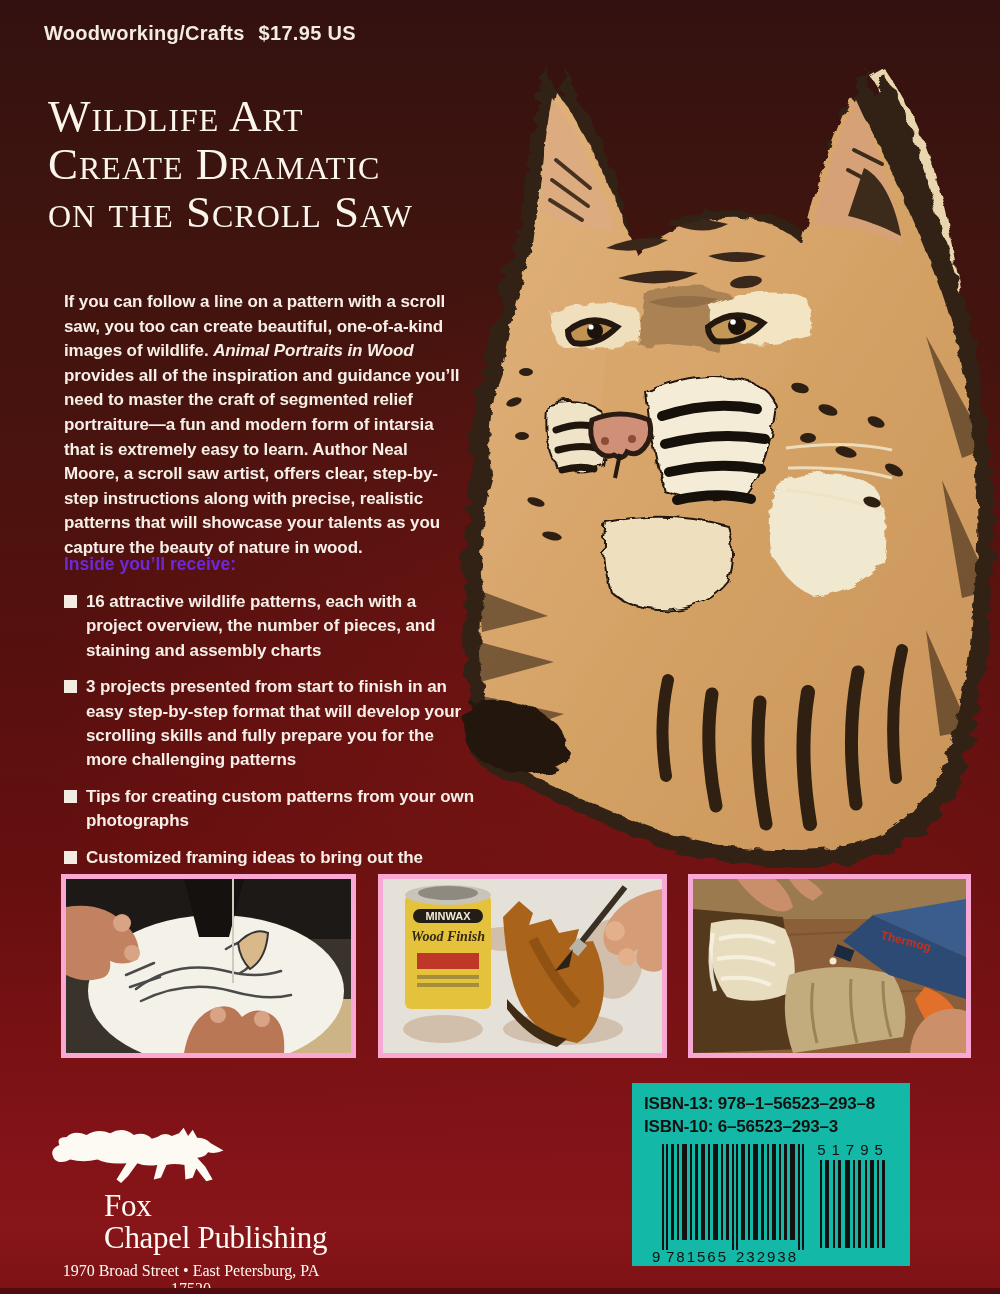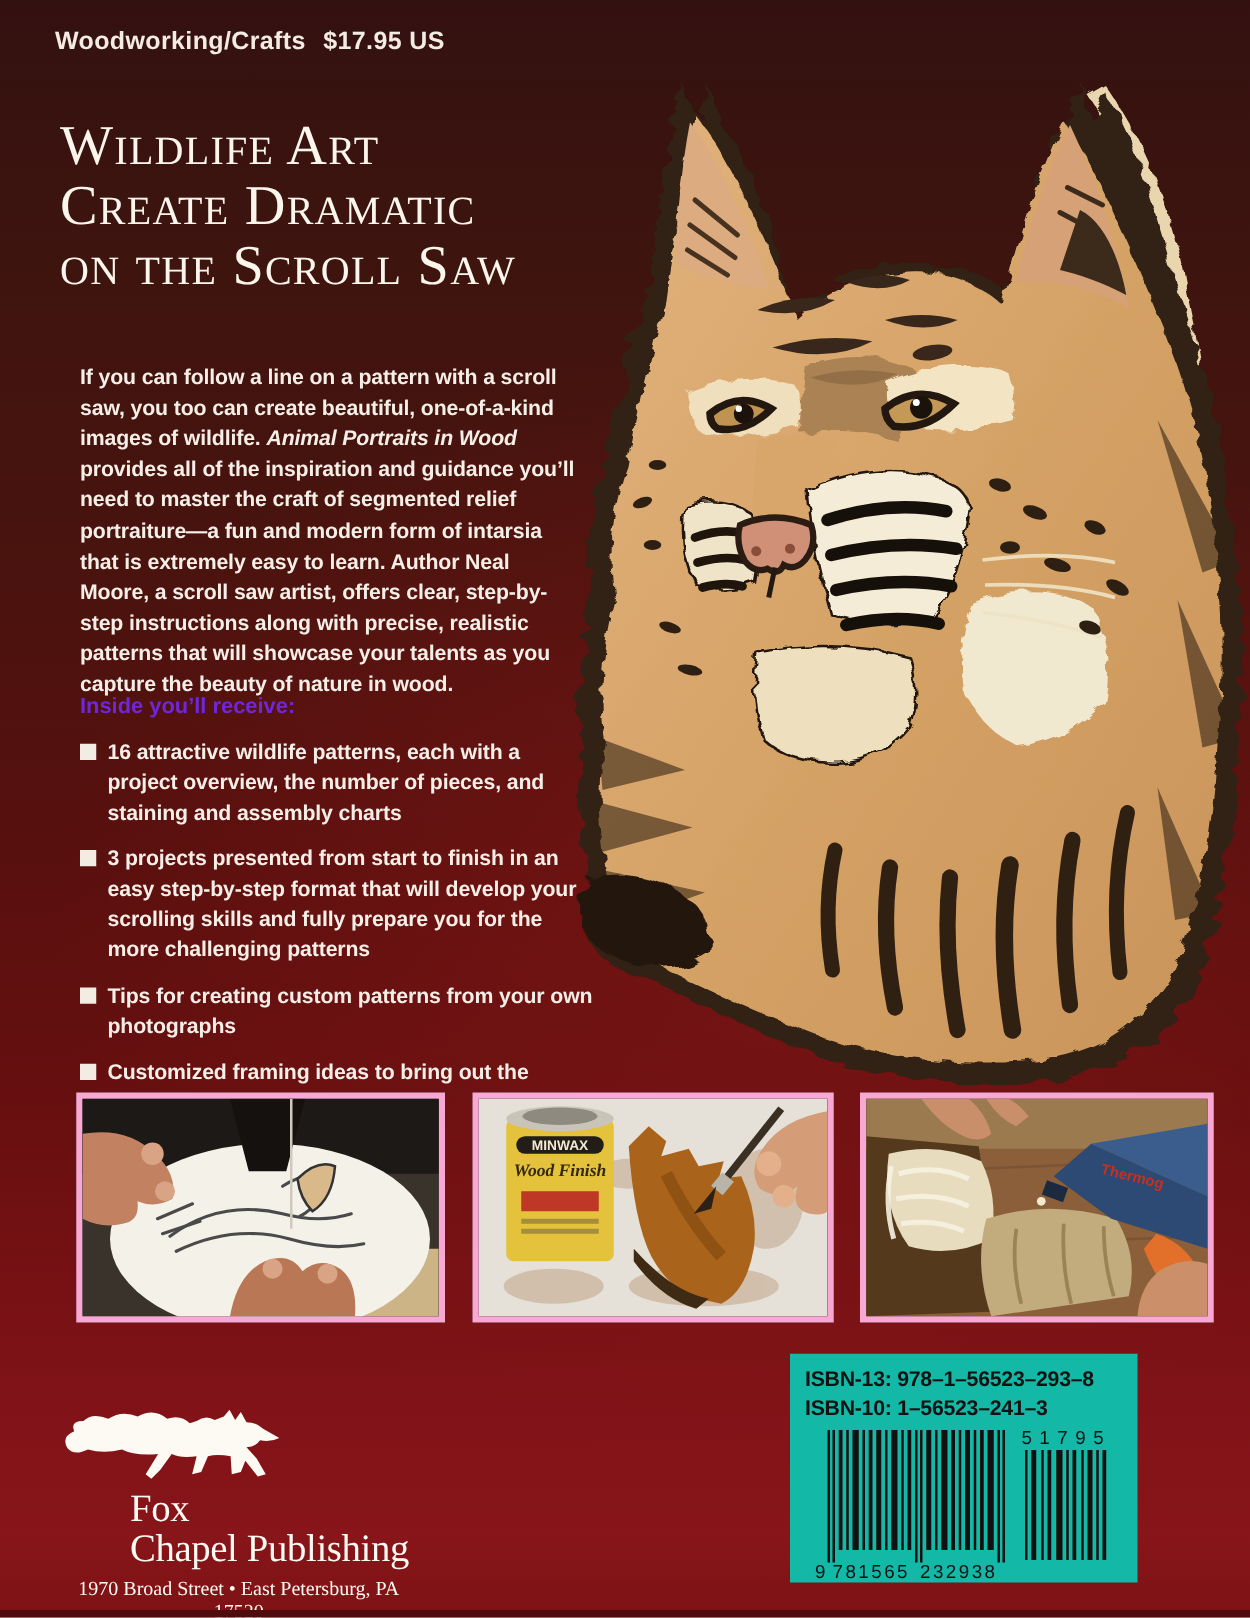--- a/index.html
+++ b/index.html
@@ -315,21 +315,21 @@
   <div class="name">
     <div>Fox</div>
     <div>Chapel Publishing</div>
   </div>
   <div class="addr">1970 Broad Street • East Petersburg, PA 17520</div>
   
 </div>
 
 <div class="abs isbnbox">
   <div class="l">ISBN-13: 978–1–56523–293–8</div>
-  <div class="l">ISBN-10: 1–56523–241–3</div>
+  <div class="l">ISBN-10: 6–56523–293–3</div>
   <svg width="254" height="120" viewBox="0 0 254 120" style="margin-top:6px;">
     <g fill="#111">
       <rect x="18" y="0" width="2" height="106"></rect>
         <rect x="22" y="0" width="2" height="106"></rect>
       <rect x="27" y="0" width="3" height="96"></rect>
         <rect x="33" y="0" width="2" height="96"></rect>
       <rect x="38" y="0" width="5" height="96"></rect>
         <rect x="46" y="0" width="2" height="96"></rect>
       <rect x="51" y="0" width="3" height="96"></rect>
         <rect x="57" y="0" width="4" height="96"></rect>

